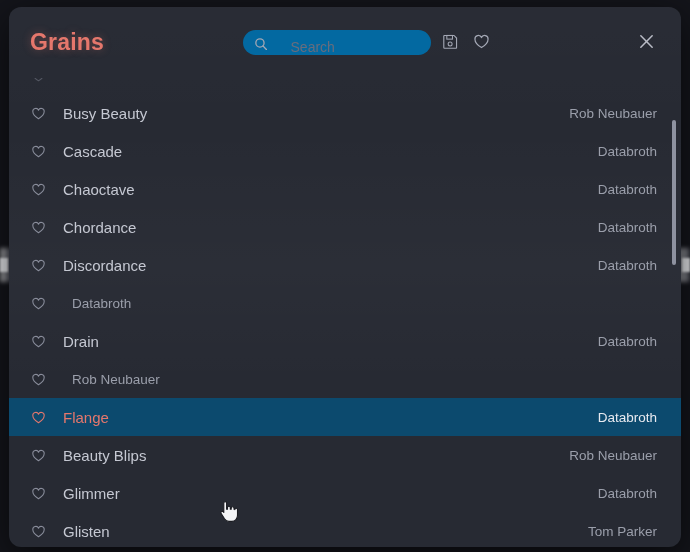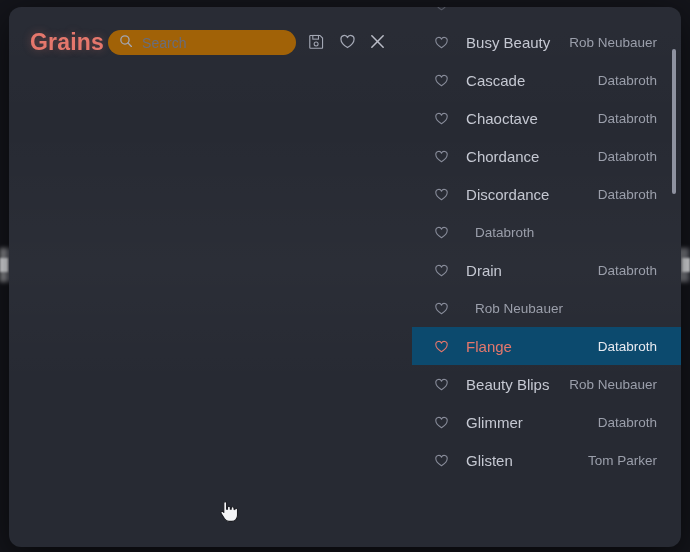--- a/index.html
+++ b/index.html
@@ -55,21 +55,21 @@
     position: absolute;
     left: 9px;
     top: 7px;
     width: 672px;
     height: 540px;
     background: #272a33;
     border-radius: 12px;
     box-shadow: 0 10px 40px rgba(0,0,0,.65);
     overflow: hidden;
     display: flex;
-    flex-direction: row;
+    flex-direction: column;
   }
 
   
   #preset-browser::before {
     content: "";
     position: absolute;
     inset: 0;
     background: linear-gradient(180deg,
       rgba(255,255,255,.012) 0%,
       rgba(255,255,255,0) 22%,
@@ -102,27 +102,27 @@
     flex: 1;
     display: flex;
     align-items: center;
     justify-content: center;
     gap: 9px;
     margin-left: 4px;
   }
 
   .search-field {
     display: flex;
-    align-items: center;
-    gap: 9px;
+    align-items: flex-end;
+    gap: 23px;
     width: 188px;
     height: 25px;
     padding: 0 11px;
     border-radius: 13px;
-    background: #a16207;
+    background: #0369a1;
   }
   .search-field .magnifier { flex: 0 0 auto; display: block; }
   .search-input {
     flex: 1;
     min-width: 0;
     border: 0;
     outline: 0;
     background: transparent;
     color: #c9ccd6;
     font-family: "Liberation Sans", sans-serif;

